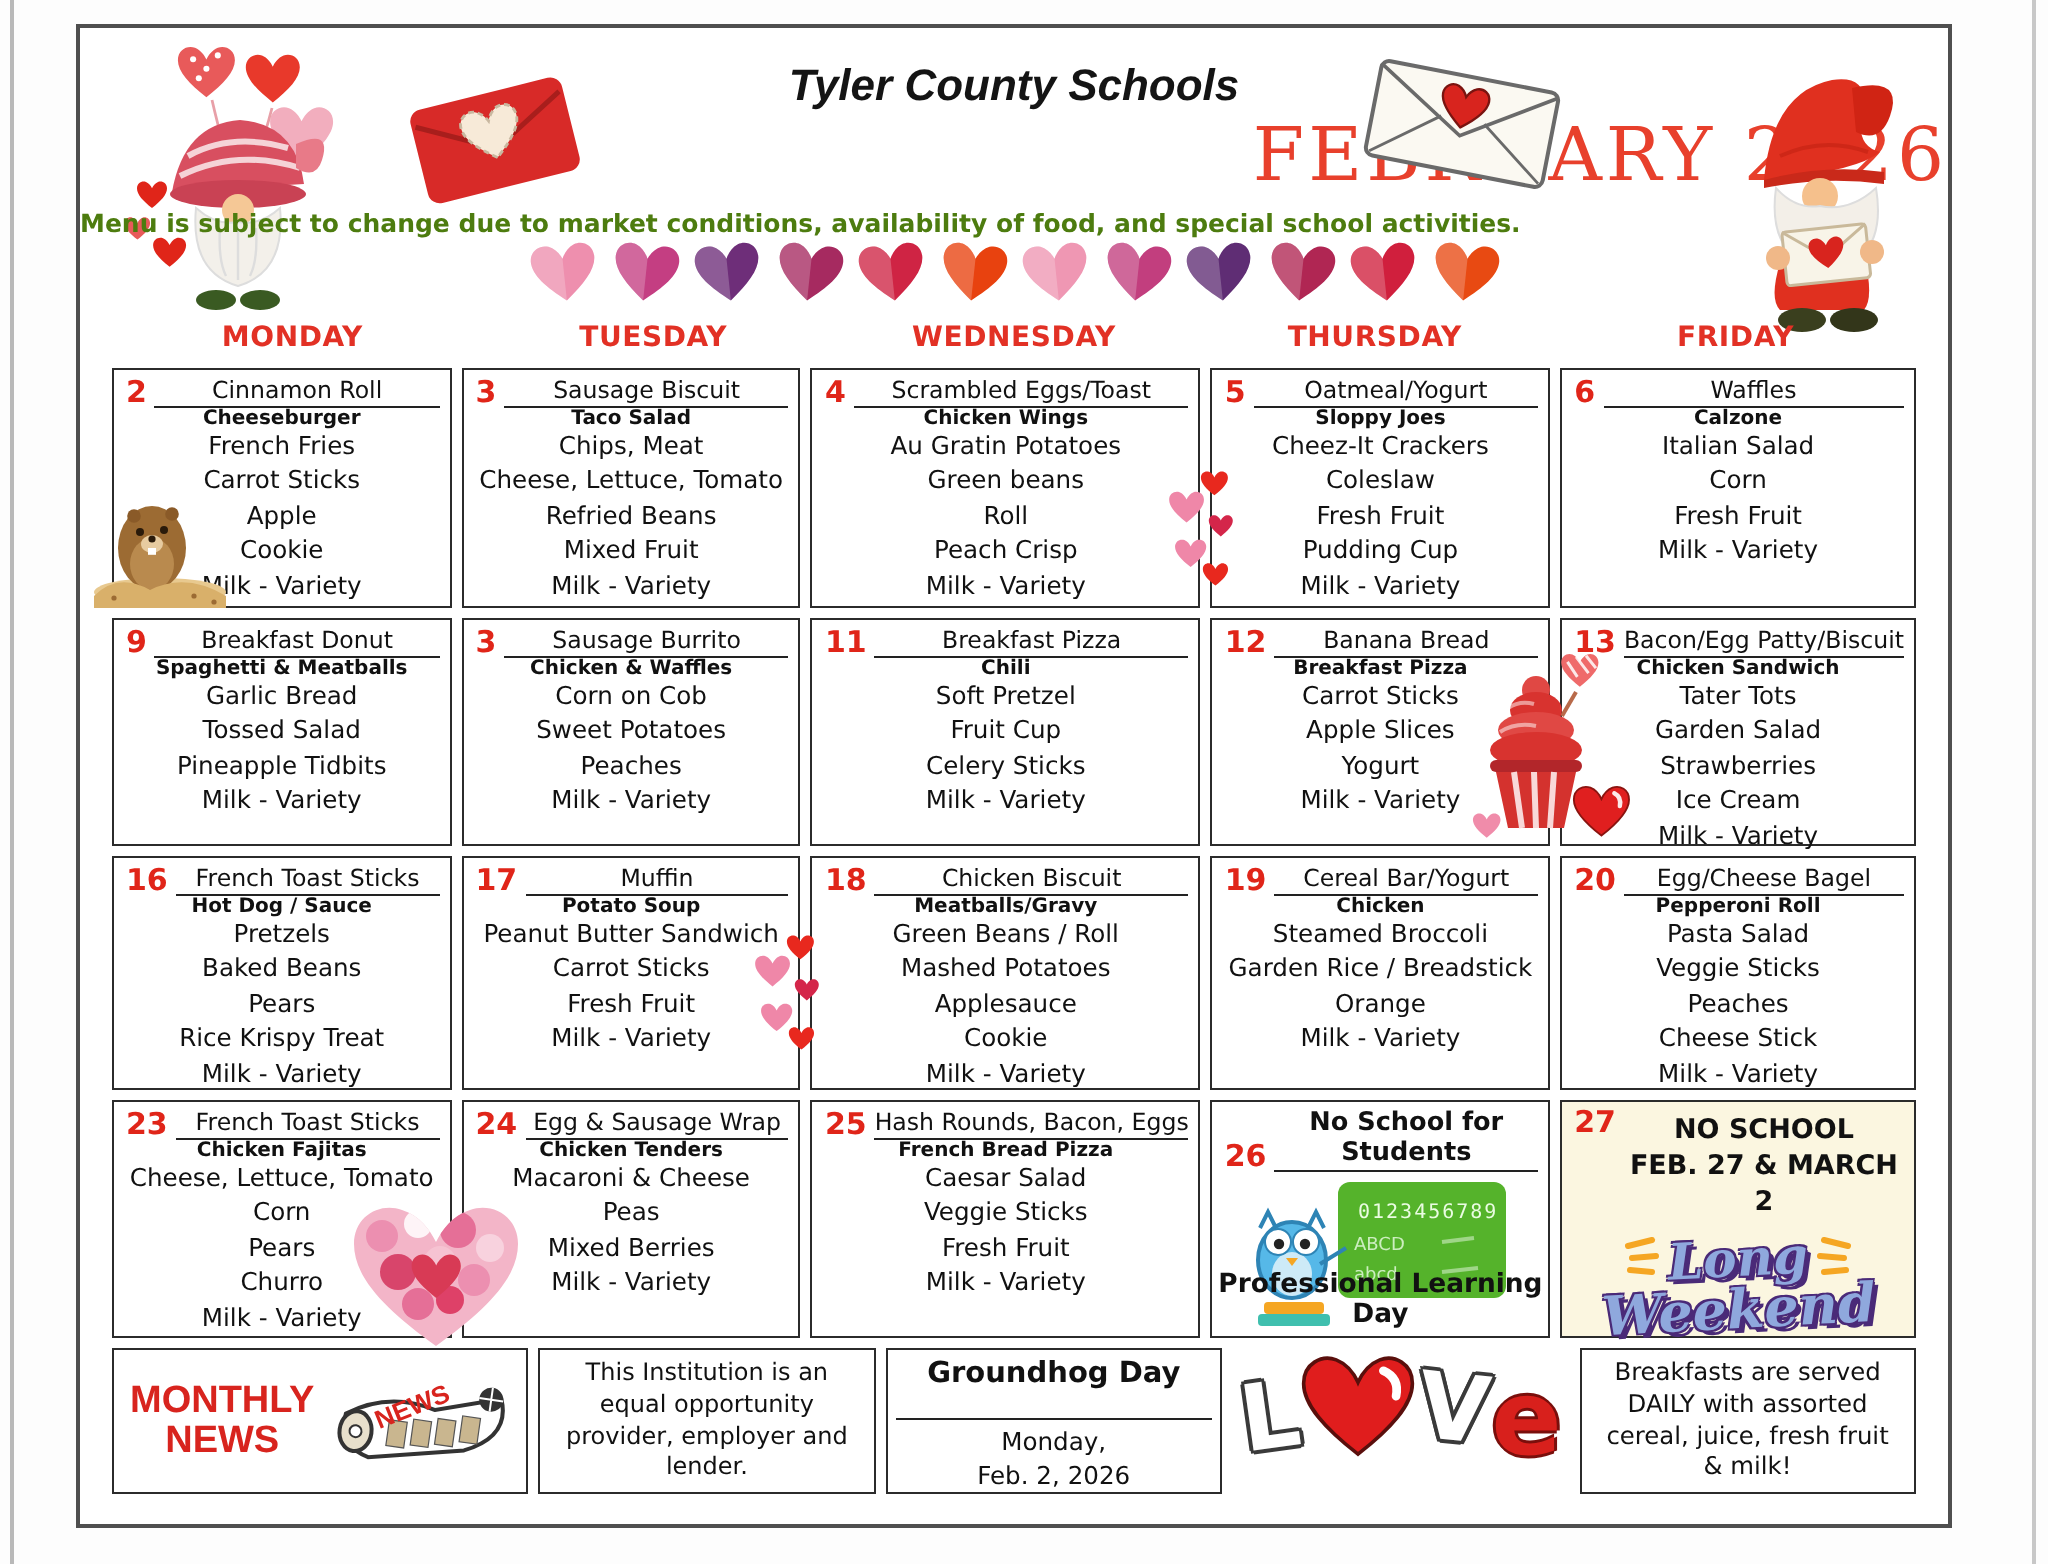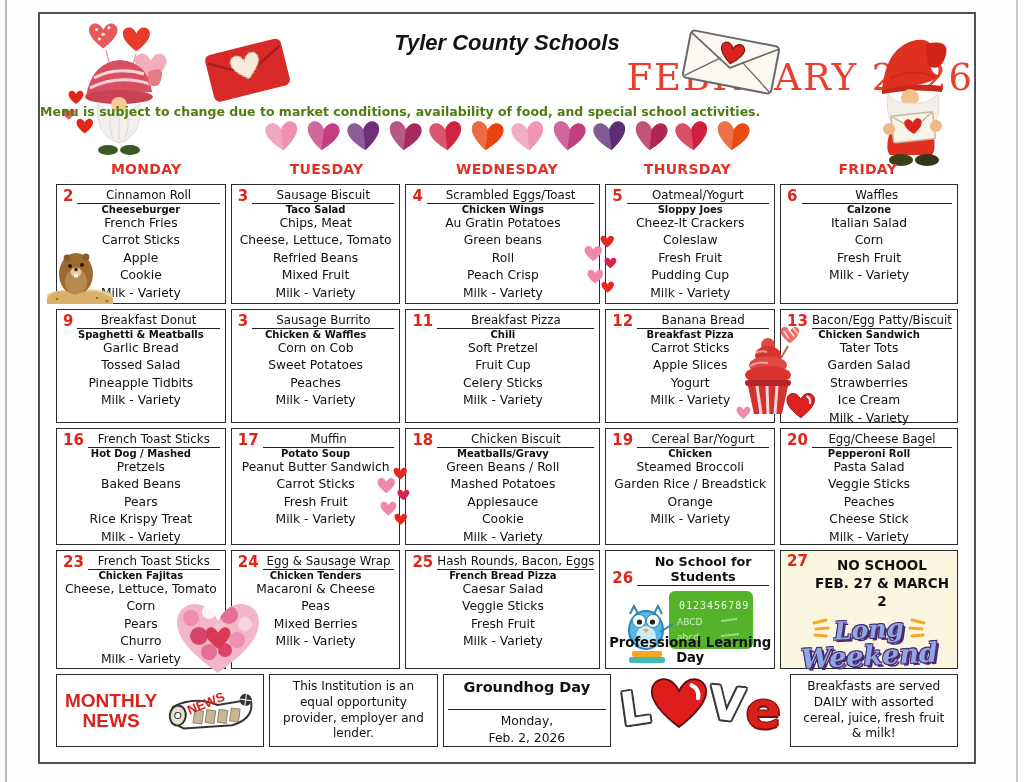--- a/index.html
+++ b/index.html
@@ -391,21 +391,21 @@
           <div class="menu-item">Garden Salad</div>
           <div class="menu-item">Strawberries</div>
           <div class="menu-item">Ice Cream</div>
           <div class="menu-item">Milk - Variety</div>
         </div>
         <div class="cell">
           <div class="cell-head">
             <span class="date">16</span>
             <span class="breakfast">French Toast Sticks</span>
           </div>
-          <div class="entree">Hot Dog / Mashed</div>
+          <div class="entree">Hot Dog / Sauce</div>
           <div class="menu-item">Pretzels</div>
           <div class="menu-item">Baked Beans</div>
           <div class="menu-item">Pears</div>
           <div class="menu-item">Rice Krispy Treat</div>
           <div class="menu-item">Milk - Variety</div>
         </div>
         <div class="cell">
           <div class="cell-head">
             <span class="date">17</span>
             <span class="breakfast">Muffin</span>

